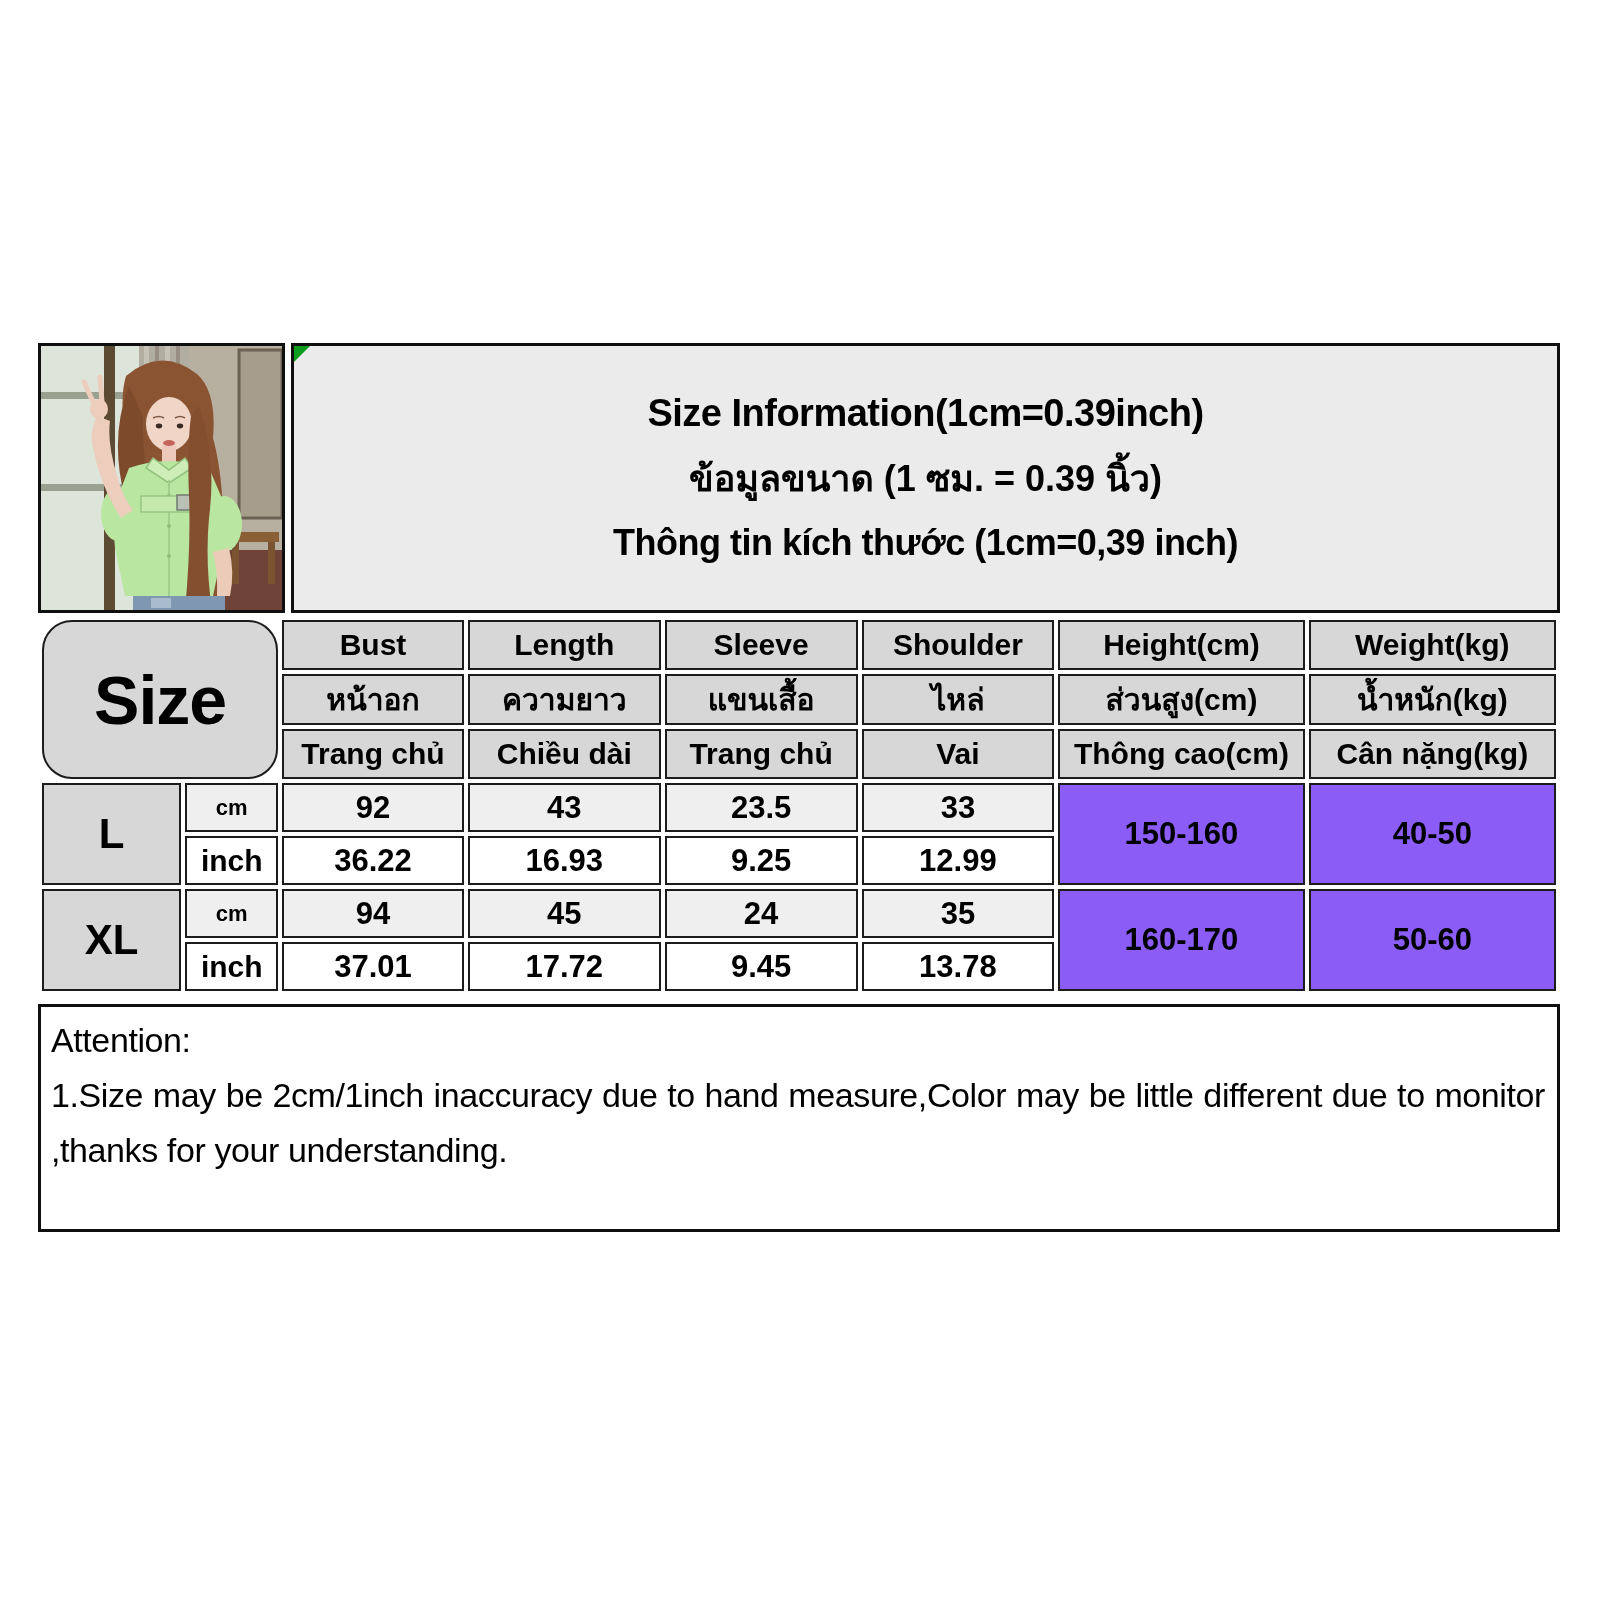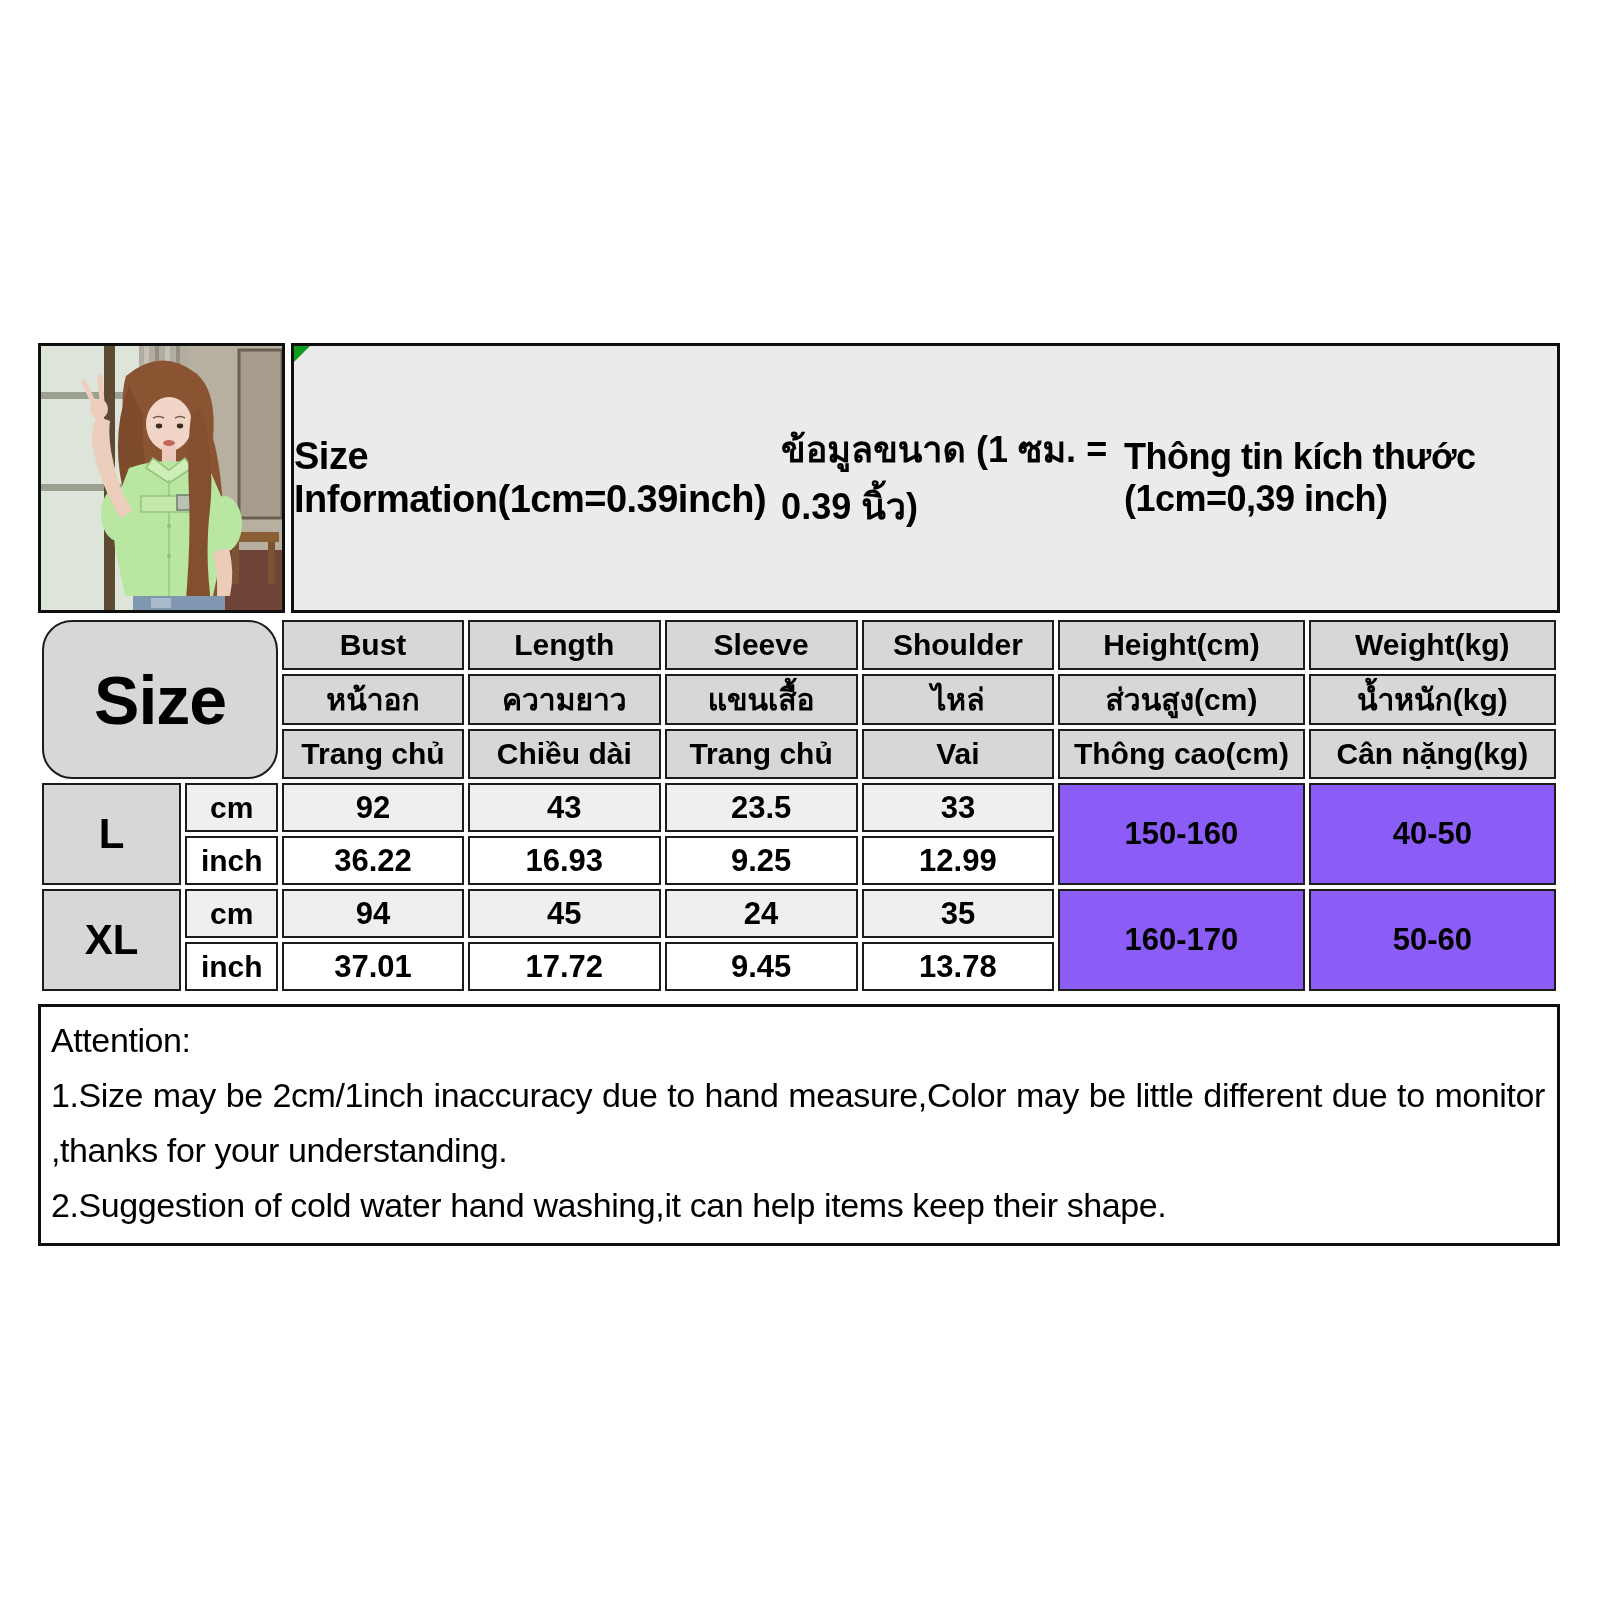--- a/index.html
+++ b/index.html
@@ -6,39 +6,39 @@
   body{width:1600px;height:1600px;position:relative;overflow:hidden;
        font-family:"Liberation Sans","DejaVu Sans",sans-serif;color:#000;}
   .sheet{position:absolute;left:38px;top:343px;width:1522px;}
 
   
   .top-row{display:flex;gap:6px;height:270px;margin-bottom:3px;}
   .photo-frame{width:247px;height:270px;flex:none;border:3px solid #0f0f0f;
                box-sizing:border-box;background:#ccd3c6;overflow:hidden;}
   .photo-frame svg{display:block;width:100%;height:100%;}
   .title-box{flex:1;border:3px solid #0f0f0f;background:#ebebeb;box-sizing:border-box;
-             position:relative;display:flex;flex-direction:row;align-items:center;
+             position:relative;display:flex;flex-direction:column;align-items:center;
              justify-content:center;gap:15px;}
   .corner-tri{position:absolute;top:0;left:0;width:0;height:0;
               border-top:16px solid #0e9c1e;border-right:16px solid transparent;}
   .title-l1{font-size:38px;font-weight:bold;letter-spacing:-0.5px;}
   .title-l2{font-size:36px;font-weight:bold;}
   .title-l3{font-size:36px;font-weight:bold;letter-spacing:-0.5px;}
 
   
   table.size-table{width:100%;border-collapse:separate;border-spacing:4px;
                    table-layout:fixed;}
   .size-table td,.size-table th{border:2px solid #1c1c1c;padding:0;text-align:center;
                    vertical-align:middle;font-weight:bold;overflow:hidden;}
   .hdr-row{height:50px;}
   .data-row{height:49px;}
   .hdr{background:#d7d7d7;font-size:30px;}
   .corner-size{background:#d7d7d7;font-size:68px;letter-spacing:-1px;border-radius:30px;}
   .size-label{background:#d7d7d7;font-size:42px;}
-  .unit-cm{background:#efefef;font-size:30px;}
+  .unit-cm{background:#efefef;font-size:22px;}
   .unit-inch{background:#ffffff;font-size:30px;}
   .val-cm{background:#efefef;font-size:31px;}
   .val-inch{background:#ffffff;font-size:31px;}
   .range{background:#8b5cf6;font-size:31px;}
 
   
   .attention{border:3px solid #0f0f0f;background:#ffffff;margin-top:9px;
              box-sizing:border-box;min-height:228px;padding:6px 12px 10px 10px;
              font-size:34px;line-height:1.62;letter-spacing:-0.4px;}
   .attention .note{text-align:justify;}
@@ -189,16 +189,15 @@
       <td class="val-inch">17.72</td>
       <td class="val-inch">9.45</td>
       <td class="val-inch">13.78</td>
     </tr>
   </tbody>
     </table>
 
   <div class="attention">
     <div>Attention:</div>
     <div class="note">1.Size may be 2cm/1inch inaccuracy due to hand measure,Color may be little different due to monitor ,thanks for your understanding.</div>
-    <div class="note">2.Suggestion of cold water hand washing,it can help items keep their shape.</div>
   </div>
 
 </div>
 
 </body></html>

